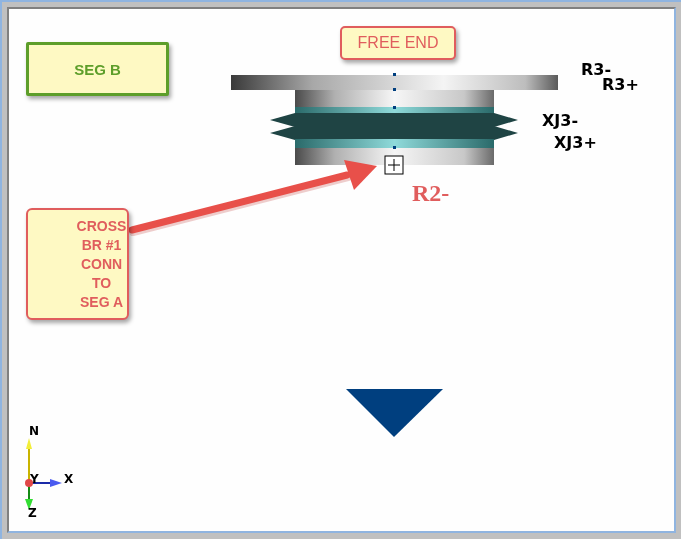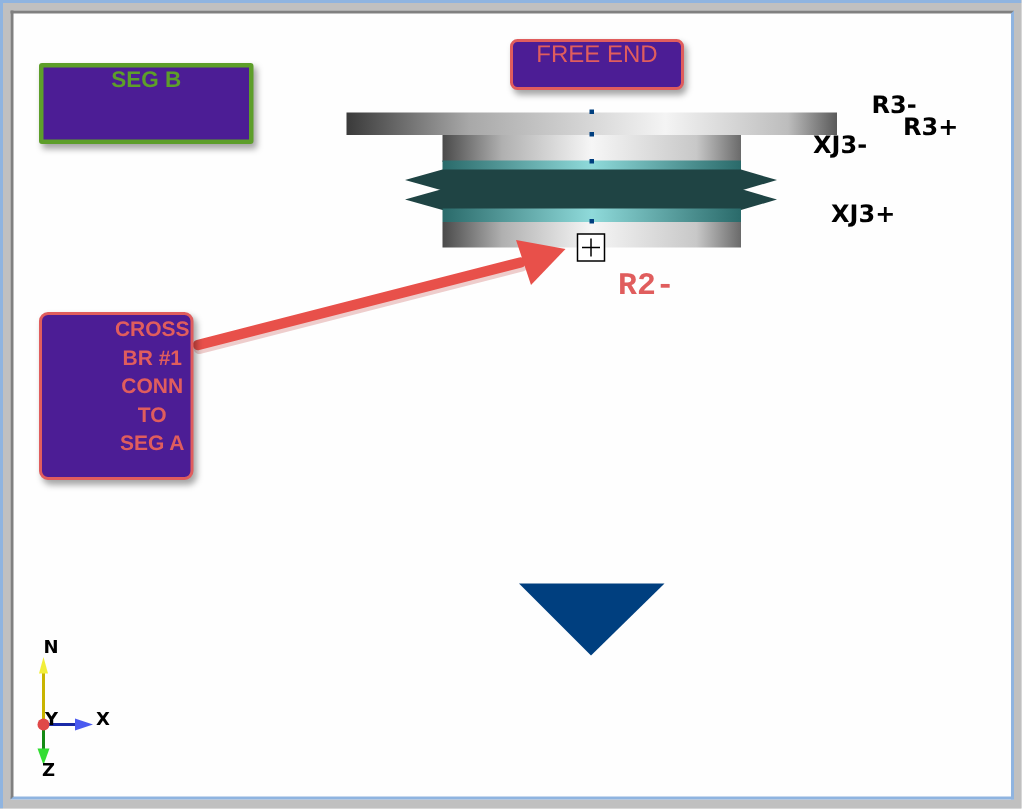--- a/index.html
+++ b/index.html
@@ -21,22 +21,22 @@
       box-sizing: border-box;
       background: #fefefe;
       border-top: 2px solid #808080;
       border-left: 2px solid #808080;
       border-right: 2px solid #8fb4e0;
       border-bottom: 2px solid #8fb4e0;
       overflow: hidden;
     }
     .canvas { position: absolute; left: -7px; top: -7px; width: 681px; height: 539px; }
     .callout {
-      position: absolute; box-sizing: border-box; background: #4c1d95;
-      display: flex; justify-content: center; text-align: center;
+      position: absolute; box-sizing: border-box; background: #fef9c3;
+      display: flex; align-items: center; justify-content: center; text-align: center;
       box-shadow: 2px 3px 4px rgba(0,0,0,0.35);
     }
     .seg-b {
       left: 24px; top: 40px; width: 143px; height: 54px;
       border: 3px solid #5d9e2a; border-radius: 2px;
       color: #5d9e2a; font-weight: bold; font-size: 15px;
     }
     .free-end {
       left: 338px; top: 24px; width: 116px; height: 34px;
       border: 2px solid #e05d5d; border-radius: 5px;
@@ -48,22 +48,22 @@
       color: #e05d5d; font-weight: bold; font-size: 14px; line-height: 19px;
       white-space: pre-line;
       padding-left: 48px;
     }
     .lbl {
       position: absolute; font-family: "DejaVu Sans", sans-serif;
       font-weight: bold; font-size: 16px; color: #000; line-height: 14px;
     }
     .r2 {
       position: absolute; left: 410px; top: 178px;
-      font-family: Liberation Mono, monospace; font-weight: bold;
-      font-size: 21px; color: #e05d5d;
+      font-family: Liberation Serif, serif; font-weight: bold;
+      font-size: 24px; color: #e05d5d;
     }
     .axis-lbl { position: absolute; font-family: "DejaVu Sans", sans-serif; font-weight: bold; font-size: 12px; color: #000; }
   </style>
 </head>
 <body>
 
 <div class="frame">
   <div class="viewport">
     <div class="canvas">
 
@@ -142,21 +142,21 @@
       </div>
       <div class="callout cross-br">
         <span>CROSS
 BR #1
 CONN TO
 SEG A</span>
       </div>
 
       <span class="lbl" style="left:579px;top:61px">R3-</span>
       <span class="lbl" style="left:600px;top:76px">R3+</span>
-      <span class="lbl" style="left:540px;top:88px">XJ3-</span>
+      <span class="lbl" style="left:540px;top:112px">XJ3-</span>
       <span class="lbl" style="left:552px;top:134px">XJ3+</span>
       <span class="r2">R2-</span>
 
       <span class="axis-lbl" style="left:27px;top:422px">N</span>
       <span class="axis-lbl" style="left:28px;top:470px">Y</span>
       <span class="axis-lbl" style="left:62px;top:470px">X</span>
       <span class="axis-lbl" style="left:26px;top:504px">Z</span>
 
     </div>
   </div>

